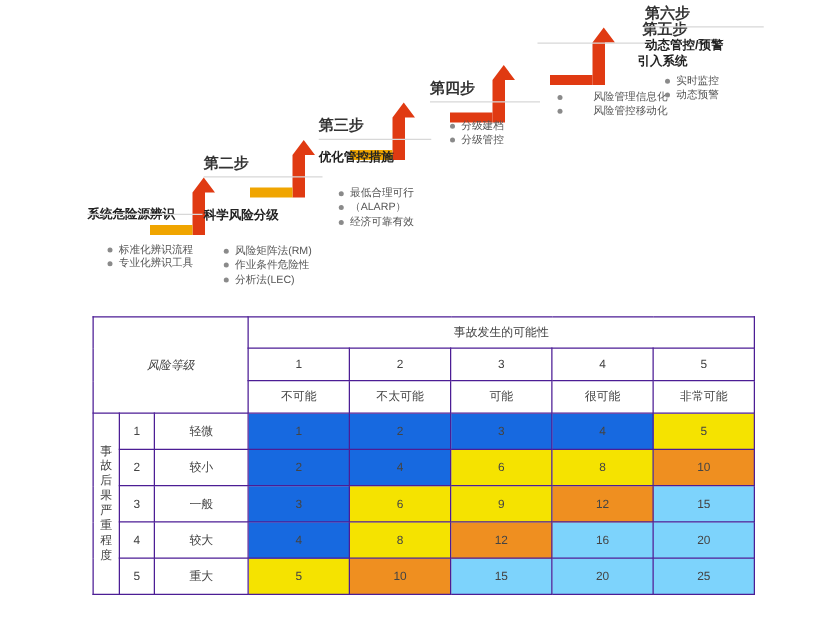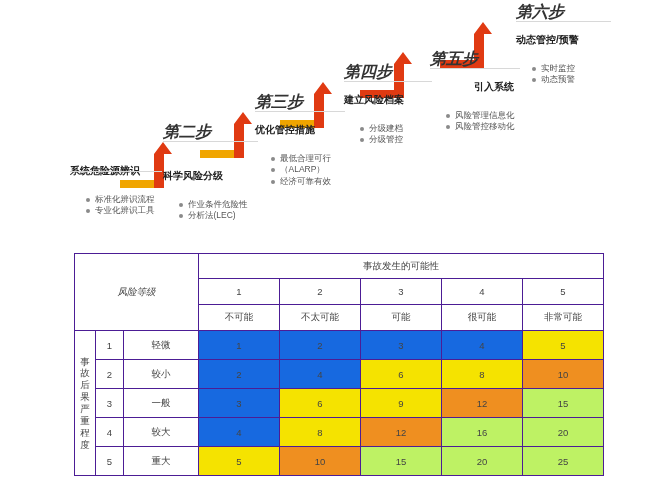--- a/index.html
+++ b/index.html
@@ -21,26 +21,25 @@
     position: absolute;
     left: 0;
     top: 0;
     width: 653px;
     height: 236px;
   }
   .step {
     position: absolute;
   }
   .step-label {
-    font-size: 16px;
+    font-size: 12px;
     color: #333;
     font-weight: bold;
     white-space: nowrap;
     margin-bottom: 3px;
-    font-style: italic;
   }
   .step-title {
     font-size: 10px;
     font-weight: bold;
     color: #222;
     white-space: nowrap;
     margin-bottom: 4px;
   }
   .step-items {
     list-style: none;
@@ -123,21 +122,21 @@
   }
   .sev-num { width: 27px; }
   .sev-name { width: 74px; }
   .cell-val {
     height: 28px;
     font-size: 9.5px;
   }
   .c-blue   { background: #1769e0; color: #ffffff; }
   .c-yellow { background: #f5e300; color: #6b6000; }
   .c-orange { background: #ef8f20; color: #ffffff; }
-  .c-red    { background: #bef264; color: #d82a1c; }
+  .c-red    { background: #7dd3fc; color: #d82a1c; }
 </style>
 </head>
 <body>
 
 <div id="steps-diagram">
 
   <svg class="arrow-svg" style="left:120px; top:18px;" width="430" height="175" viewBox="0 0 430 175">
 
     <polygon points="34,162 44,162 44,150 52,158 44,166 44,162" fill="none"></polygon>
 
@@ -167,47 +166,47 @@
       <li>标准化辨识流程</li>
       <li>专业化辨识工具</li>
     </ul>
   </div>
 
   <div class="step" style="left:163px; top:122px; width:125px;">
     <div class="step-label">第二步</div>
     <div class="divider-line" style="left:0; top:19px; width:95px;"></div>
     <div class="step-title" style="margin-top:26px;">科学风险分级</div>
     <ul class="step-items">
+      <li>风险矩阵法(RM)</li>
       <li>作业条件危险性</li>
       <li style="padding-left:9px;">分析法(LEC)</li>
     </ul>
   </div>
 
   <div class="step" style="left:255px; top:92px; width:120px;">
     <div class="step-label">第三步</div>
     <div class="divider-line" style="left:0; top:19px; width:90px;"></div>
     <div class="step-title" style="margin-top:10px;">优化管控措施</div>
     <ul class="step-items">
       <li>最低合理可行</li>
       <li style="padding-left:9px;">（ALARP）</li>
       <li>经济可靠有效</li>
     </ul>
   </div>
 
   <div class="step" style="left:344px; top:62px; width:115px;">
     <div class="step-label">第四步</div>
     <div class="divider-line" style="left:0; top:19px; width:88px;"></div>
-    <div class="step-title" style="margin-top:10px;">建立风险档案</div>
     <ul class="step-items">
       <li>分级建档</li>
       <li>分级管控</li>
     </ul>
   </div>
 
-  <div class="step" style="left:430px; top:49px; width:120px;">
+  <div class="step" style="left:430px; top:15px; width:120px;text-align:right;">
     <div class="step-label">第五步</div>
     <div class="divider-line" style="left:0; top:19px; width:90px;"></div>
     <div class="step-title" style="margin-top:10px;margin-left:44px;">引入系统</div>
     <ul class="step-items">
       <li>风险管理信息化</li>
       <li>风险管控移动化</li>
     </ul>
   </div>
 
   <div class="step" style="left:516px; top:2px; width:125px;">

